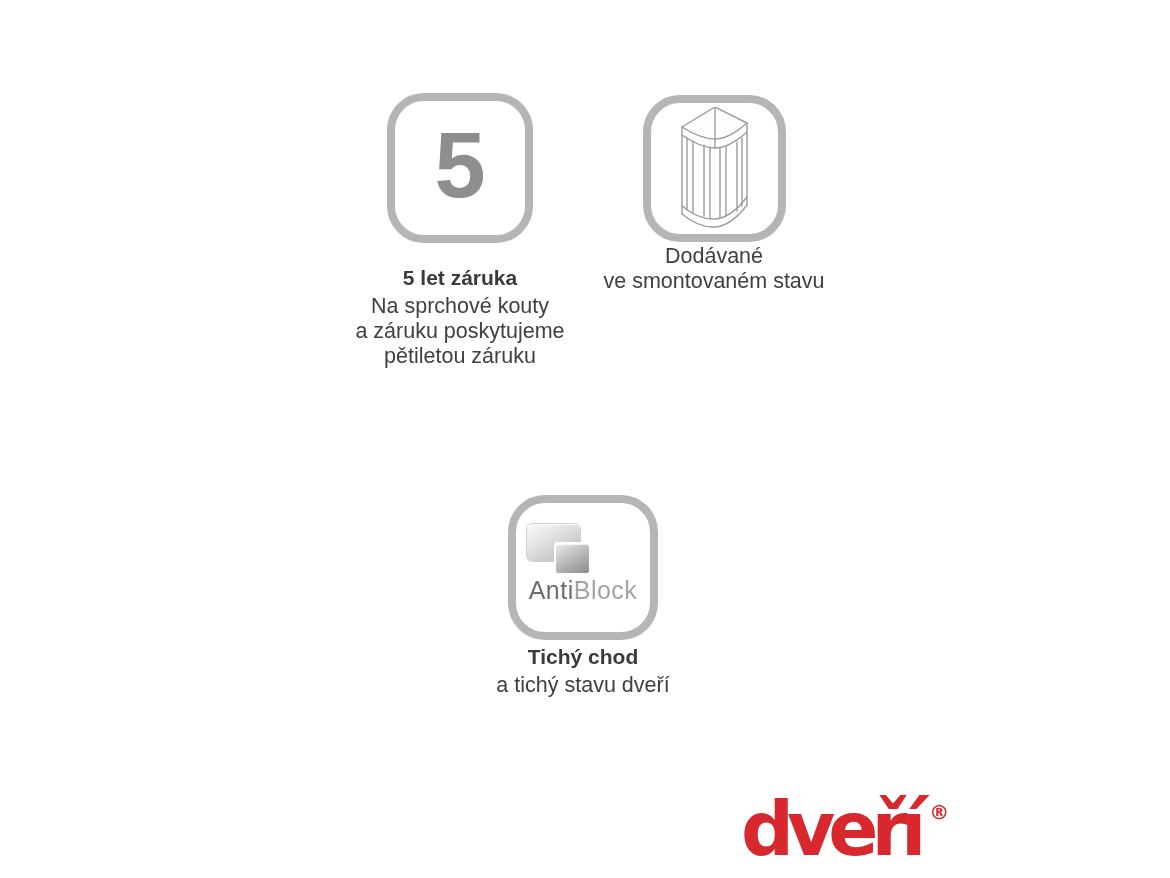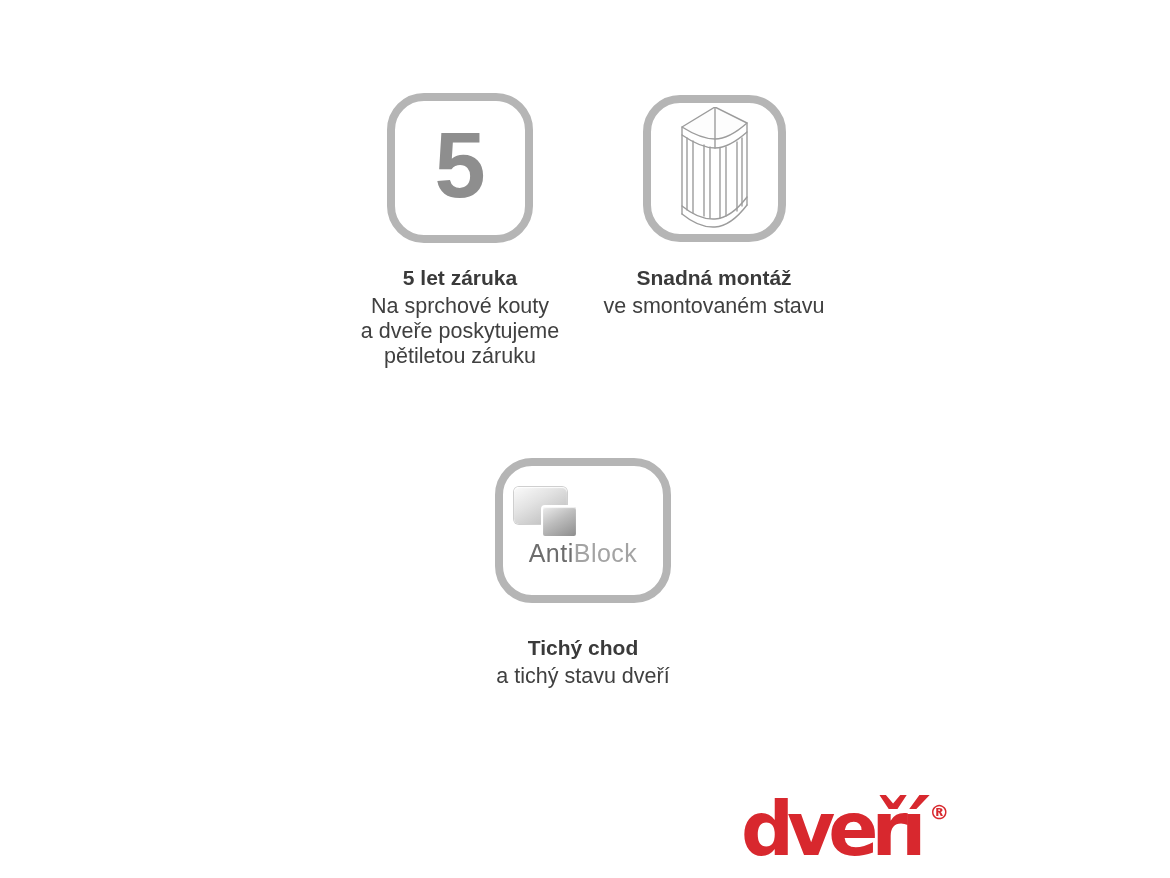--- a/index.html
+++ b/index.html
@@ -29,21 +29,21 @@
     background: #ffffff;
     border: 8px solid #b5b5b5;
     border-radius: 37px;
     position: relative;
     display: flex;
     align-items: center;
     justify-content: center;
   }
   #feature-warranty .badge { width: 146px; height: 150px; }
   #feature-assembly .badge { width: 143px; height: 147px; }
-  #feature-quiet    .badge { width: 176px; height: 145px; }
+  #feature-quiet    .badge { width: 150px; height: 145px; margin-top: 37px; }
 
   .digit {
     font-size: 92px;
     font-weight: bold;
     color: #8e8e8e;
     line-height: 1;
     letter-spacing: 0;
     padding-bottom: 6px;
   }
 
@@ -81,21 +81,21 @@
 
   .feature-title {
     margin: 0;
     font-size: 21px;
     line-height: 29px;
     font-weight: bold;
     color: #3a3a3a;
   }
   #feature-warranty .feature-title { margin-top: 20px; }
   #feature-assembly .feature-title { margin-top: 21px; }
-  #feature-quiet    .feature-title { margin-top: 30px; text-align: center; }
+  #feature-quiet    .feature-title { margin-top: 2px; text-align: center; }
 
   .feature-desc {
     margin-top: 2px;
     font-size: 21.5px;
     line-height: 25px;
     color: #404040;
   }
 
   .logo {
     position: absolute;
@@ -122,21 +122,21 @@
 
 <main>
 
   <section class="feature" id="feature-warranty">
     <div class="badge">
       <span class="digit">5</span>
     </div>
     <h3 class="feature-title">5 let záruka</h3>
     <div class="feature-desc">
       <div>Na sprchové kouty</div>
-      <div>a dveře poskytujeme</div>
+      <div>a záruku poskytujeme</div>
       <div>pětiletou záruku</div>
     </div>
   </section>
 
   <section class="feature" id="feature-assembly">
     <div class="badge">
       <svg class="shower-svg" width="71" height="124" viewBox="0 0 71 124" aria-hidden="true">
         <g fill="none" stroke="#9c9c9c" stroke-width="1.4" stroke-linejoin="round" stroke-linecap="round">
           <path d="M36 0 L68 16 L68 98 Q52 119 36 120 Q20 121 3 107 L3 20 Z" fill="#ffffff" stroke="none"></path>
           <path d="M36 0 L68 16 Q50 32 36 32 Q22 32 3 20 Z" fill="#fdfdfd"></path>
@@ -150,22 +150,22 @@
           <path d="M14 34 L14 106"></path>
           <path d="M25 38 L25 109"></path>
           <path d="M31 40 L31 111"></path>
           <path d="M41 41 L41 111"></path>
           <path d="M47 40 L47 109"></path>
           <path d="M58 35 L58 104"></path>
           <path d="M63 31 L63 99"></path>
         </g>
       </svg>
     </div>
-    <h3 class="feature-title">Snadná montáž</h3>
     <div class="feature-desc">
+      <div>Dodávané</div>
       <div>ve smontovaném stavu</div>
     </div>
   </section>
 
   <section class="feature" id="feature-quiet">
     <div class="badge">
       <span class="ab-square-back"></span>
       <span class="ab-square-front"></span>
       <span class="ab-wordmark"><span class="ab-anti">Anti</span><span class="ab-block">Block</span></span>
     </div>

